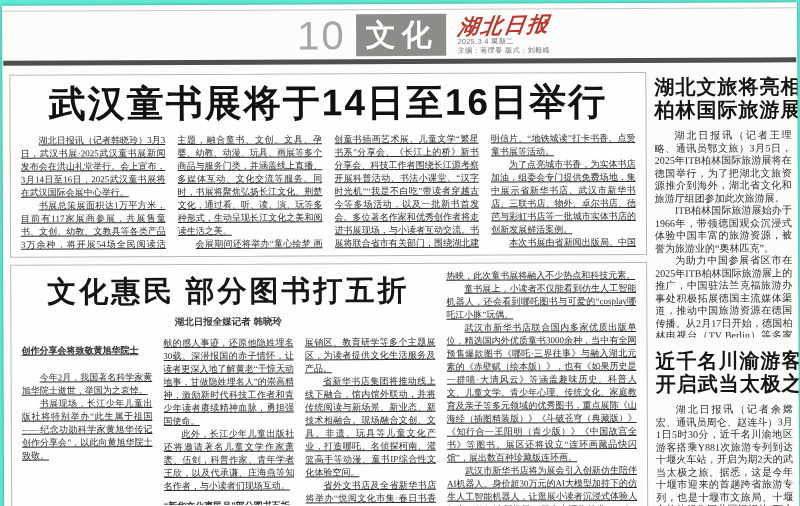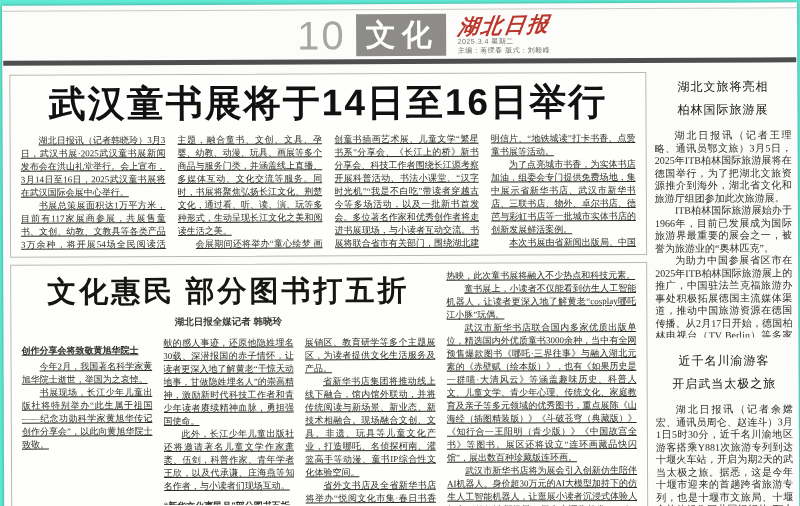--- a/index.html
+++ b/index.html
@@ -37,35 +37,35 @@
               font-size:37px; line-height:44px; text-align:center; letter-spacing:2px;
               white-space:nowrap; }
   .cols { display:flex; gap:12px; margin-top:8px; }
   .col { flex:1; min-width:0; overflow:hidden; }
   .topbox .col { height:116px; }
   .bodytext p { font-size:9px; line-height:13px; color:#2c2b29; text-align:justify;
                 text-justify:inter-ideograph;text-decoration:underline; }
   .p  { text-indent:2em; }
   .pc { text-indent:0; }
   .sh { font-family:"Liberation Sans", sans-serif; font-weight:bold; font-size:11px;
-        color:#1c1b19; text-align:center; line-height:15px; margin:7px 0 3px;
+        color:#1c1b19; text-align:center; line-height:15px; margin:7px 0 14px;
         text-indent:0 !important; }
 
   .midbox { margin-top:7px; padding:6px 10px 6px; height:257px; overflow:hidden; display:flex; gap:11px; }
   .midleft { width:414px; flex:none; }
   .midright { flex:1; min-width:0; overflow:hidden; height:242px; }
   .midhead { font-weight:bold; font-size:29px; line-height:36px; color:#161514;
              text-align:center; letter-spacing:3px; margin-top:2px; white-space:nowrap; }
   .midbyline { font-family:"Liberation Sans", sans-serif; font-weight:bold; font-size:9.5px;
                color:#3a3938; text-align:center; margin:7px 0 8px; }
   .midcols { display:flex; gap:11px; }
   .midcols .col { height:168px; }
 
   
-  .railhead { font-weight:normal; color:#161514; font-size:12px; line-height:23px;
+  .railhead { font-weight:bold; color:#161514; font-size:20px; line-height:23px;
               text-align:center; letter-spacing:1px; white-space:nowrap; }
   .rail1 .railhead { margin-top:2px; }
   .railbody { margin-top:8px; overflow:hidden; }
   .rail1 .railbody { height:208px; }
   .rail2 { margin-top:12px; }
   .rail2 .railbody { height:118px; }
   .railbody p { font-size:10px; line-height:12.5px; color:#2c2b29; text-align:justify; }
 </style>
 </head>
 <body>
@@ -134,36 +134,36 @@
               <div class="col">
                 <p class="pc">展销区、教育研学等多个主题展区，为读者提供文化生活服务及产品。</p>
                 <p class="p">省新华书店集团将推动线上线下融合，馆内馆外联动，并将传统阅读与新场景、新业态、新技术相融合。现场融合文创、文具、非遗、玩具等儿童文化产业，打造哪吒、名侦探柯南、灌篮高手等动漫、童书IP综合性文化体验空间。</p>
                 <p class="p">省外文书店及全省新华书店将举办“悦阅文化市集·春日书香市集”主题惠民书展，持续至3月下旬，全场部分童书及文创产品开展五折优惠活动。邀请坦克叔叔、庄海燕、伍剑等名家在展会现场举办讲座，并在全省开展“书香校园公益行”活动，让知名作家、阅读推广人、非遗传承人等走进校园、书店、图书馆举办阅读分享会和讲座，持续到7月底。</p>
 
               </div>
             </div>
           </div>
           <div class="midright bodytext">
             <p class="pc">热映，此次童书展将融入不少热点和科技元素。</p>
-            <p class="p">童书展上，小读者不仅能看到仿生人工智能机器人，让读者更深入地了解黄老“cosplay哪吒江小豚”玩偶。</p>
+            <p class="p">童书展上，小读者不仅能看到仿生人工智能机器人，还会看到哪吒图书与可爱的“cosplay哪吒江小豚”玩偶。</p>
             <p class="p">武汉市新华书店联合国内多家优质出版单位，精选国内外优质童书3000余种，当中有全网预售爆款图书《哪吒·三界往事》与融入湖北元素的《赤壁赋（绘本版）》，也有《如果历史是一群喵·大清风云》等涵盖趣味历史、科普人文、儿童文学、青少年心理、传统文化、家庭教育及亲子等多元领域的优秀图书，重点展陈《山海经（插图精装版）》《斗破苍穹（典藏版）》《知行合一王阳明（青少版）》《中国故宫全书》等图书。展区还将设立“连环画藏品快闪馆”，展出数百种珍藏版连环画。</p>
             <p class="p">武汉市新华书店将为展会引入创新仿生陪伴AI机器人。身价超30万元的AI大模型加持下的仿生人工智能机器人，让逛展小读者沉浸式体验人机交互的阅读新场景。展会上还将首发“cosplay哪吒江小豚”玩偶手办，将武汉本土IP“江豚”与经典神话形象“哪吒”融合，形成“在地文化+传统经典+热点IP”的焕新表达。</p>
           </div>
         </div>
       </div>
 
       <div class="rightrail">
         <div class="rail1">
           <div class="railhead">
             <div>湖北文旅将亮相</div>
             <div>柏林国际旅游展</div>
           </div>
           <div class="railbody">
             <p class="p">湖北日报讯（记者王理略、通讯员鄂文旅）3月5日，2025年ITB柏林国际旅游展将在德国举行，为了把湖北文旅资源推介到海外，湖北省文化和旅游厅组团参加此次旅游展。</p>
-            <p class="p">ITB柏林国际旅游展始办于1966年，目前已发展成为国际旅游界最重要的展会之一，被誉为旅游业的“奥林匹克”。</p>
+            <p class="p">ITB柏林国际旅游展始办于1966年，带领德国观众沉浸式体验中国丰富的旅游资源，被誉为旅游业的“奥林匹克”。</p>
             <p class="p">为助力中国参展省区市在2025年ITB柏林国际旅游展上的推广，中国驻法兰克福旅游办事处积极拓展德国主流媒体渠道，推动中国旅游资源在德国传播。从2月17日开始，德国柏林电视台（TV Berlin）等多家电视台正式启动中国旅游宣传片播放计划，为ITB展会进行预热造势。其中，在法兰克福机场的中转枢纽区，一块弧形巨幕宛如一扇通往中国的“视觉窗口”，《你好！中国》宣传片，以及湖北等中国12省区市的旅游宣传片，在这里循环播放，带领德国观众沉浸式体验中国丰富的旅游资源。</p>
 
           </div>
         </div>
 
         <div class="rail2">
           <div class="railhead">
             <div>近千名川渝游客</div>
             <div>开启武当太极之旅</div>
           </div>

